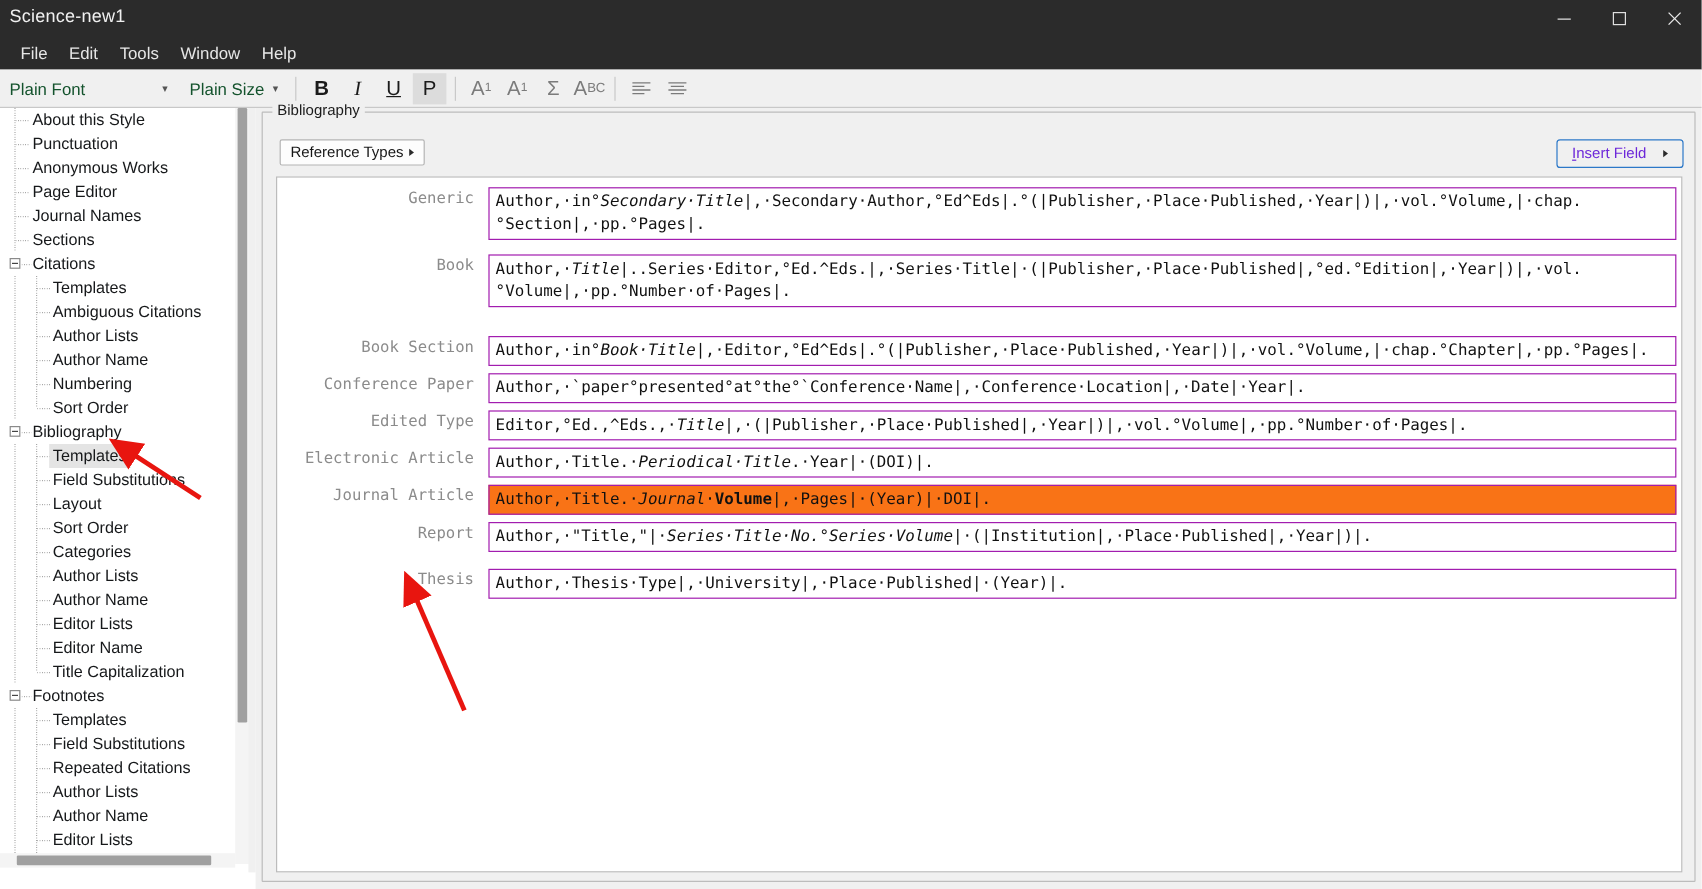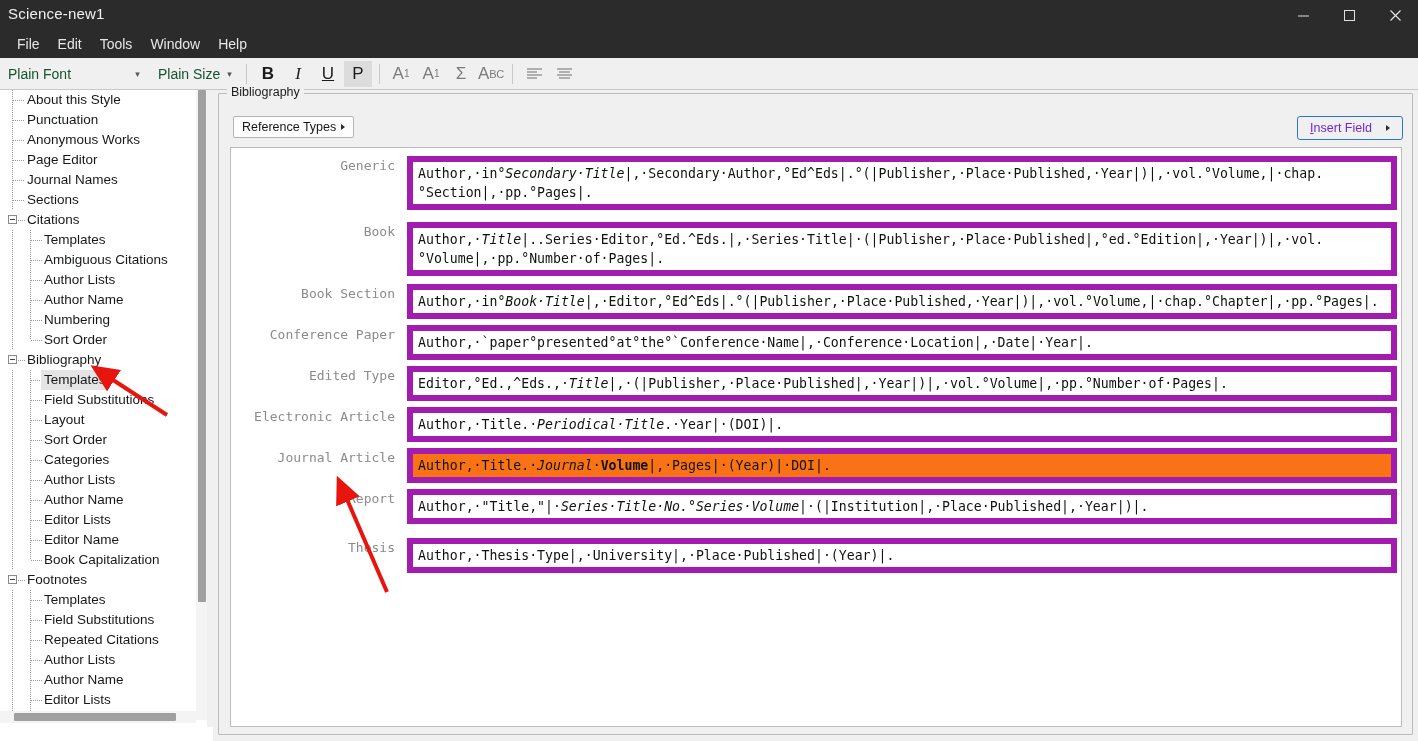--- a/index.html
+++ b/index.html
@@ -208,21 +208,21 @@
     width: 176px; flex: 0 0 176px;
     text-align: right; padding-right: 12px;
     font-family: "DejaVu Sans Mono", "Liberation Mono", monospace;
     font-size: 13px; color: #8b8b8b;
     white-space: nowrap;
     line-height: 19px;
   }
   .tpl-field {
     flex: 1 1 auto; margin-right: 4px;
     min-height: 22px;
-    border: 6px solid #a21caf; background: #ffffff;
+    border: 1px solid #a21caf; background: #ffffff;
     padding: 2px 5px;
     font-family: "DejaVu Sans Mono", "Liberation Mono", monospace;
     font-size: 13.2px; color: #111111;
     line-height: 19px;
     white-space: pre-wrap; word-break: break-word;
   }
   .tpl-field.selected { background: #f97316; }
   .tpl-field i  { font-style: italic; }
   .tpl-field b  { font-weight: bold; }
 
@@ -452,21 +452,21 @@
       <div class="tnode lvl2">
         <span class="dotv"></span>
         <span class="dotv2"></span>
         <span class="doth"></span>
         <span class="tlabel">Editor Name</span>
       </div>
       <div class="tnode lvl2 last">
         <span class="dotv"></span>
         <span class="dotv2"></span>
         <span class="doth"></span>
-        <span class="tlabel">Book Capitalization</span>
+        <span class="tlabel">Title Capitalization</span>
       </div>
       <div class="tnode lvl1 haskids">
         <span class="doth"></span>
         <span class="expander"></span>
         <span class="tlabel">Footnotes</span>
       </div>
       <div class="tnode lvl2">
         <span class="dotv"></span>
         <span class="dotv2"></span>
         <span class="doth"></span>
@@ -534,21 +534,21 @@
 
     <div id="tpl-area">
         <div class="tpl-row" style="margin-top: 8px;">
           <div class="tpl-label">Generic</div>
           <div class="tpl-field">Author,·in°<i>Secondary·Title</i>|,·Secondary·Author,°Ed^Eds|.°(|Publisher,·Place·Published,·Year|)|,·vol.°Volume,|·chap.°Section|,·pp.°Pages|.</div>
         </div>
         <div class="tpl-row" style="margin-top: 12px;">
           <div class="tpl-label">Book</div>
           <div class="tpl-field">Author,·<i>Title</i>|..Series·Editor,°Ed.^Eds.|,·Series·Title|·(|Publisher,·Place·Published|,°ed.°Edition|,·Year|)|,·vol.°Volume|,·pp.°Number·of·Pages|.</div>
         </div>
-        <div class="tpl-row" style="margin-top: 8px;">
+        <div class="tpl-row" style="margin-top: 24px;">
           <div class="tpl-label">Book Section</div>
           <div class="tpl-field">Author,·in°<i>Book·Title</i>|,·Editor,°Ed^Eds|.°(|Publisher,·Place·Published,·Year|)|,·vol.°Volume,|·chap.°Chapter|,·pp.°Pages|.</div>
         </div>
         <div class="tpl-row" style="margin-top: 6px;">
           <div class="tpl-label">Conference Paper</div>
           <div class="tpl-field">Author,·`paper°presented°at°the°`Conference·Name|,·Conference·Location|,·Date|·Year|.</div>
         </div>
         <div class="tpl-row" style="margin-top: 6px;">
           <div class="tpl-label">Edited Type</div>
           <div class="tpl-field">Editor,°Ed.,^Eds.,·<i>Title</i>|,·(|Publisher,·Place·Published|,·Year|)|,·vol.°Volume|,·pp.°Number·of·Pages|.</div>

